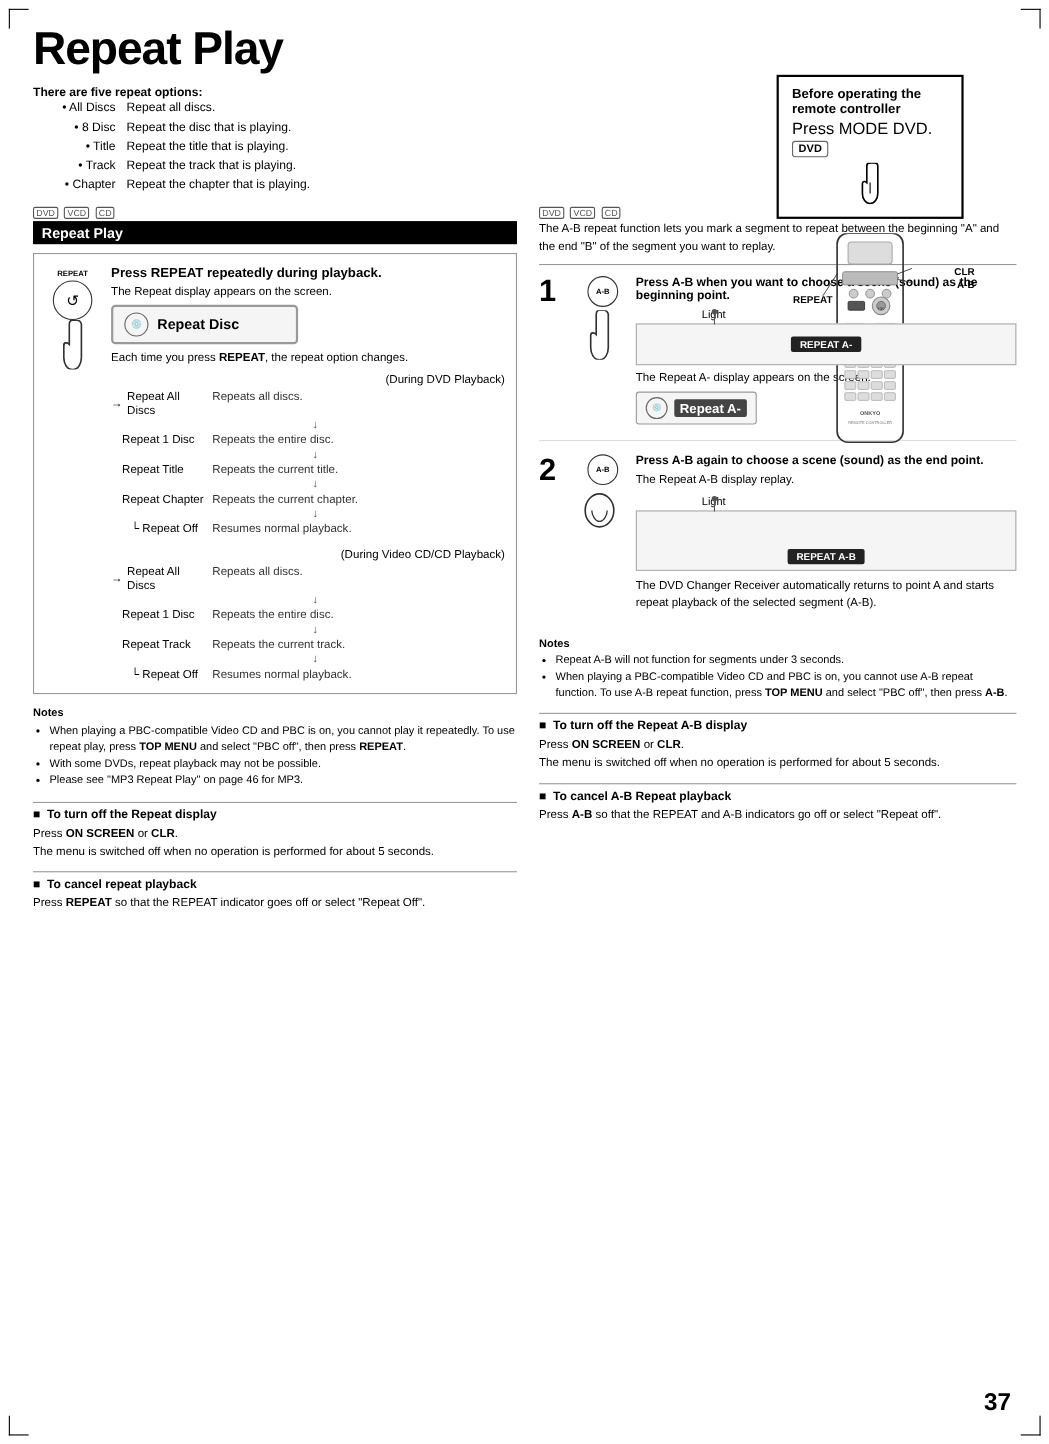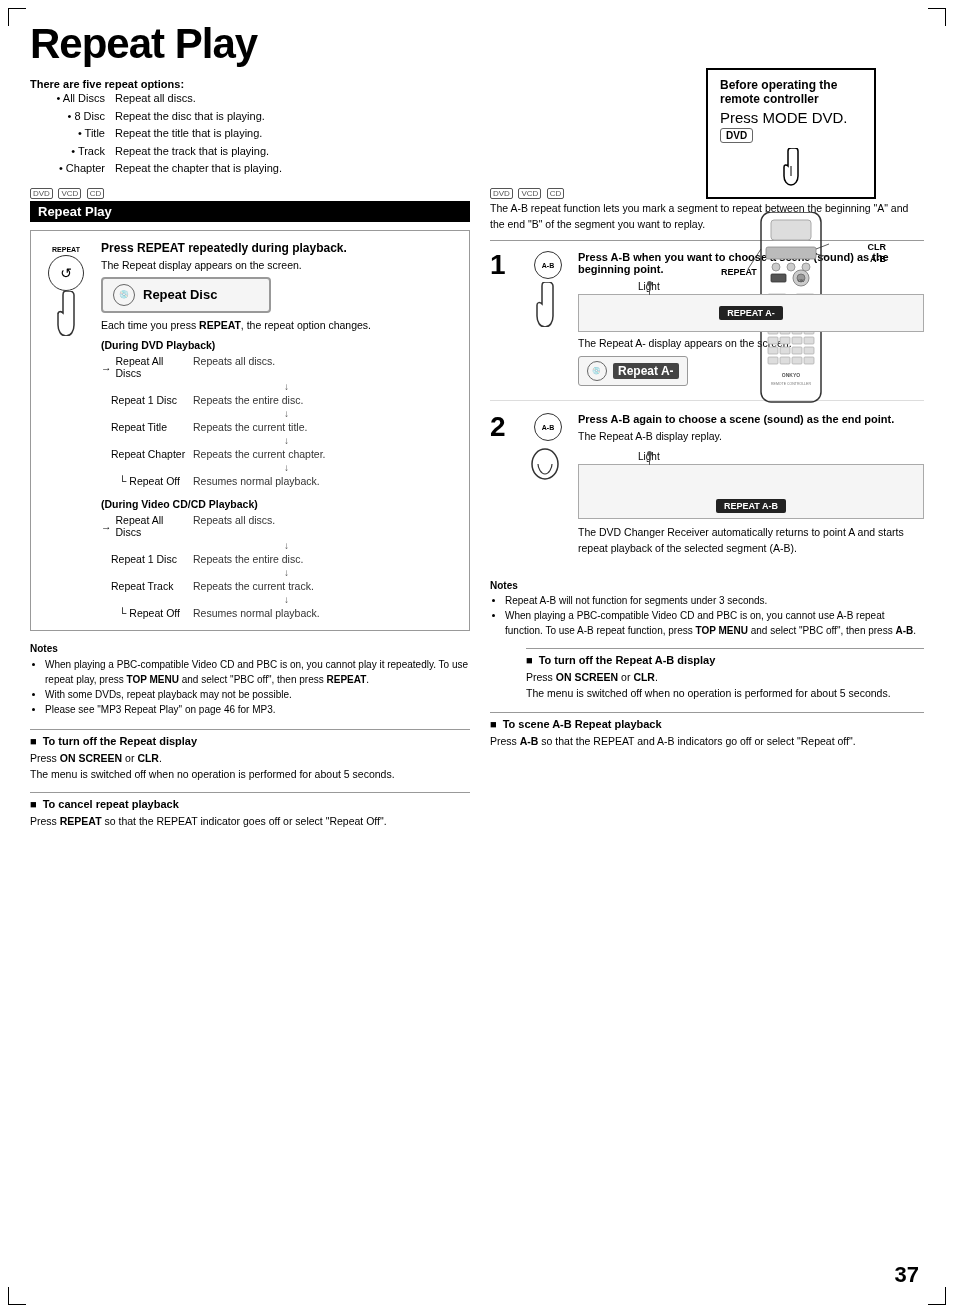--- a/index.html
+++ b/index.html
@@ -133,21 +133,21 @@
       border: 1.5px solid #666;
       border-radius: 50%;
       display: flex;
       align-items: center;
       justify-content: center;
       font-size: 8px;
     }
     .display-text { font-size: 13px; font-weight: bold; }
 
     .flow-section { margin-top: 8px; font-size: 10.5px; }
-    .flow-section .sub-title { font-weight: bold; margin: 6px 0 3px; }
+    .flow-section .sub-title { font-weight: normal; margin: 6px 0 3px; text-align: right; }
     .flow-table { width: 100%; border-collapse: collapse; }
     .flow-table td { padding: 1px 2px; vertical-align: top; font-size: 10.5px; }
     .flow-table .arrow-cell { width: 90px; padding-left: 10px; }
     .flow-table .desc-cell { color: #333; }
     .down-arrow { text-align: center; font-size: 10px; color: #555; display: block; }
     .first-row { display: flex; align-items: center; }
     .first-row .arrow-r { margin-right: 4px; }
 
     .notes-section { margin-top: 10px; font-size: 10px; }
     .notes-section .notes-title { font-weight: bold; margin-bottom: 3px; }
@@ -530,28 +530,28 @@
     </div>
 
     <div class="ab-notes" style="margin-top:10px;">
       <div class="notes-title">Notes</div>
       <ul>
         <li>Repeat A-B will not function for segments under 3 seconds.</li>
         <li>When playing a PBC-compatible Video CD and PBC is on, you cannot use A-B repeat function. To use A-B repeat function, press <strong>TOP MENU</strong> and select "PBC off", then press <strong>A-B</strong>.</li>
       </ul>
     </div>
 
-    <div class="sub-section" style="margin-top:10px;margin-left:36px;">
+    <div class="sub-section" style="margin-top:10px;">
       <div class="divider"></div>
       <h4>To turn off the Repeat A-B display</h4>
       <p>Press <strong>ON SCREEN</strong> or <strong>CLR</strong>.</p>
       <p>The menu is switched off when no operation is performed for about 5 seconds.</p>
     </div>
 
     <div class="sub-section" style="margin-top:10px;">
       <div class="divider"></div>
-      <h4>To scene A-B Repeat playback</h4>
+      <h4>To cancel A-B Repeat playback</h4>
       <p>Press <strong>A-B</strong> so that the REPEAT and A-B indicators go off or select "Repeat off".</p>
     </div>
   </div>
 </div>
 
 <div class="page-number">37</div>
 
 </body></html>

